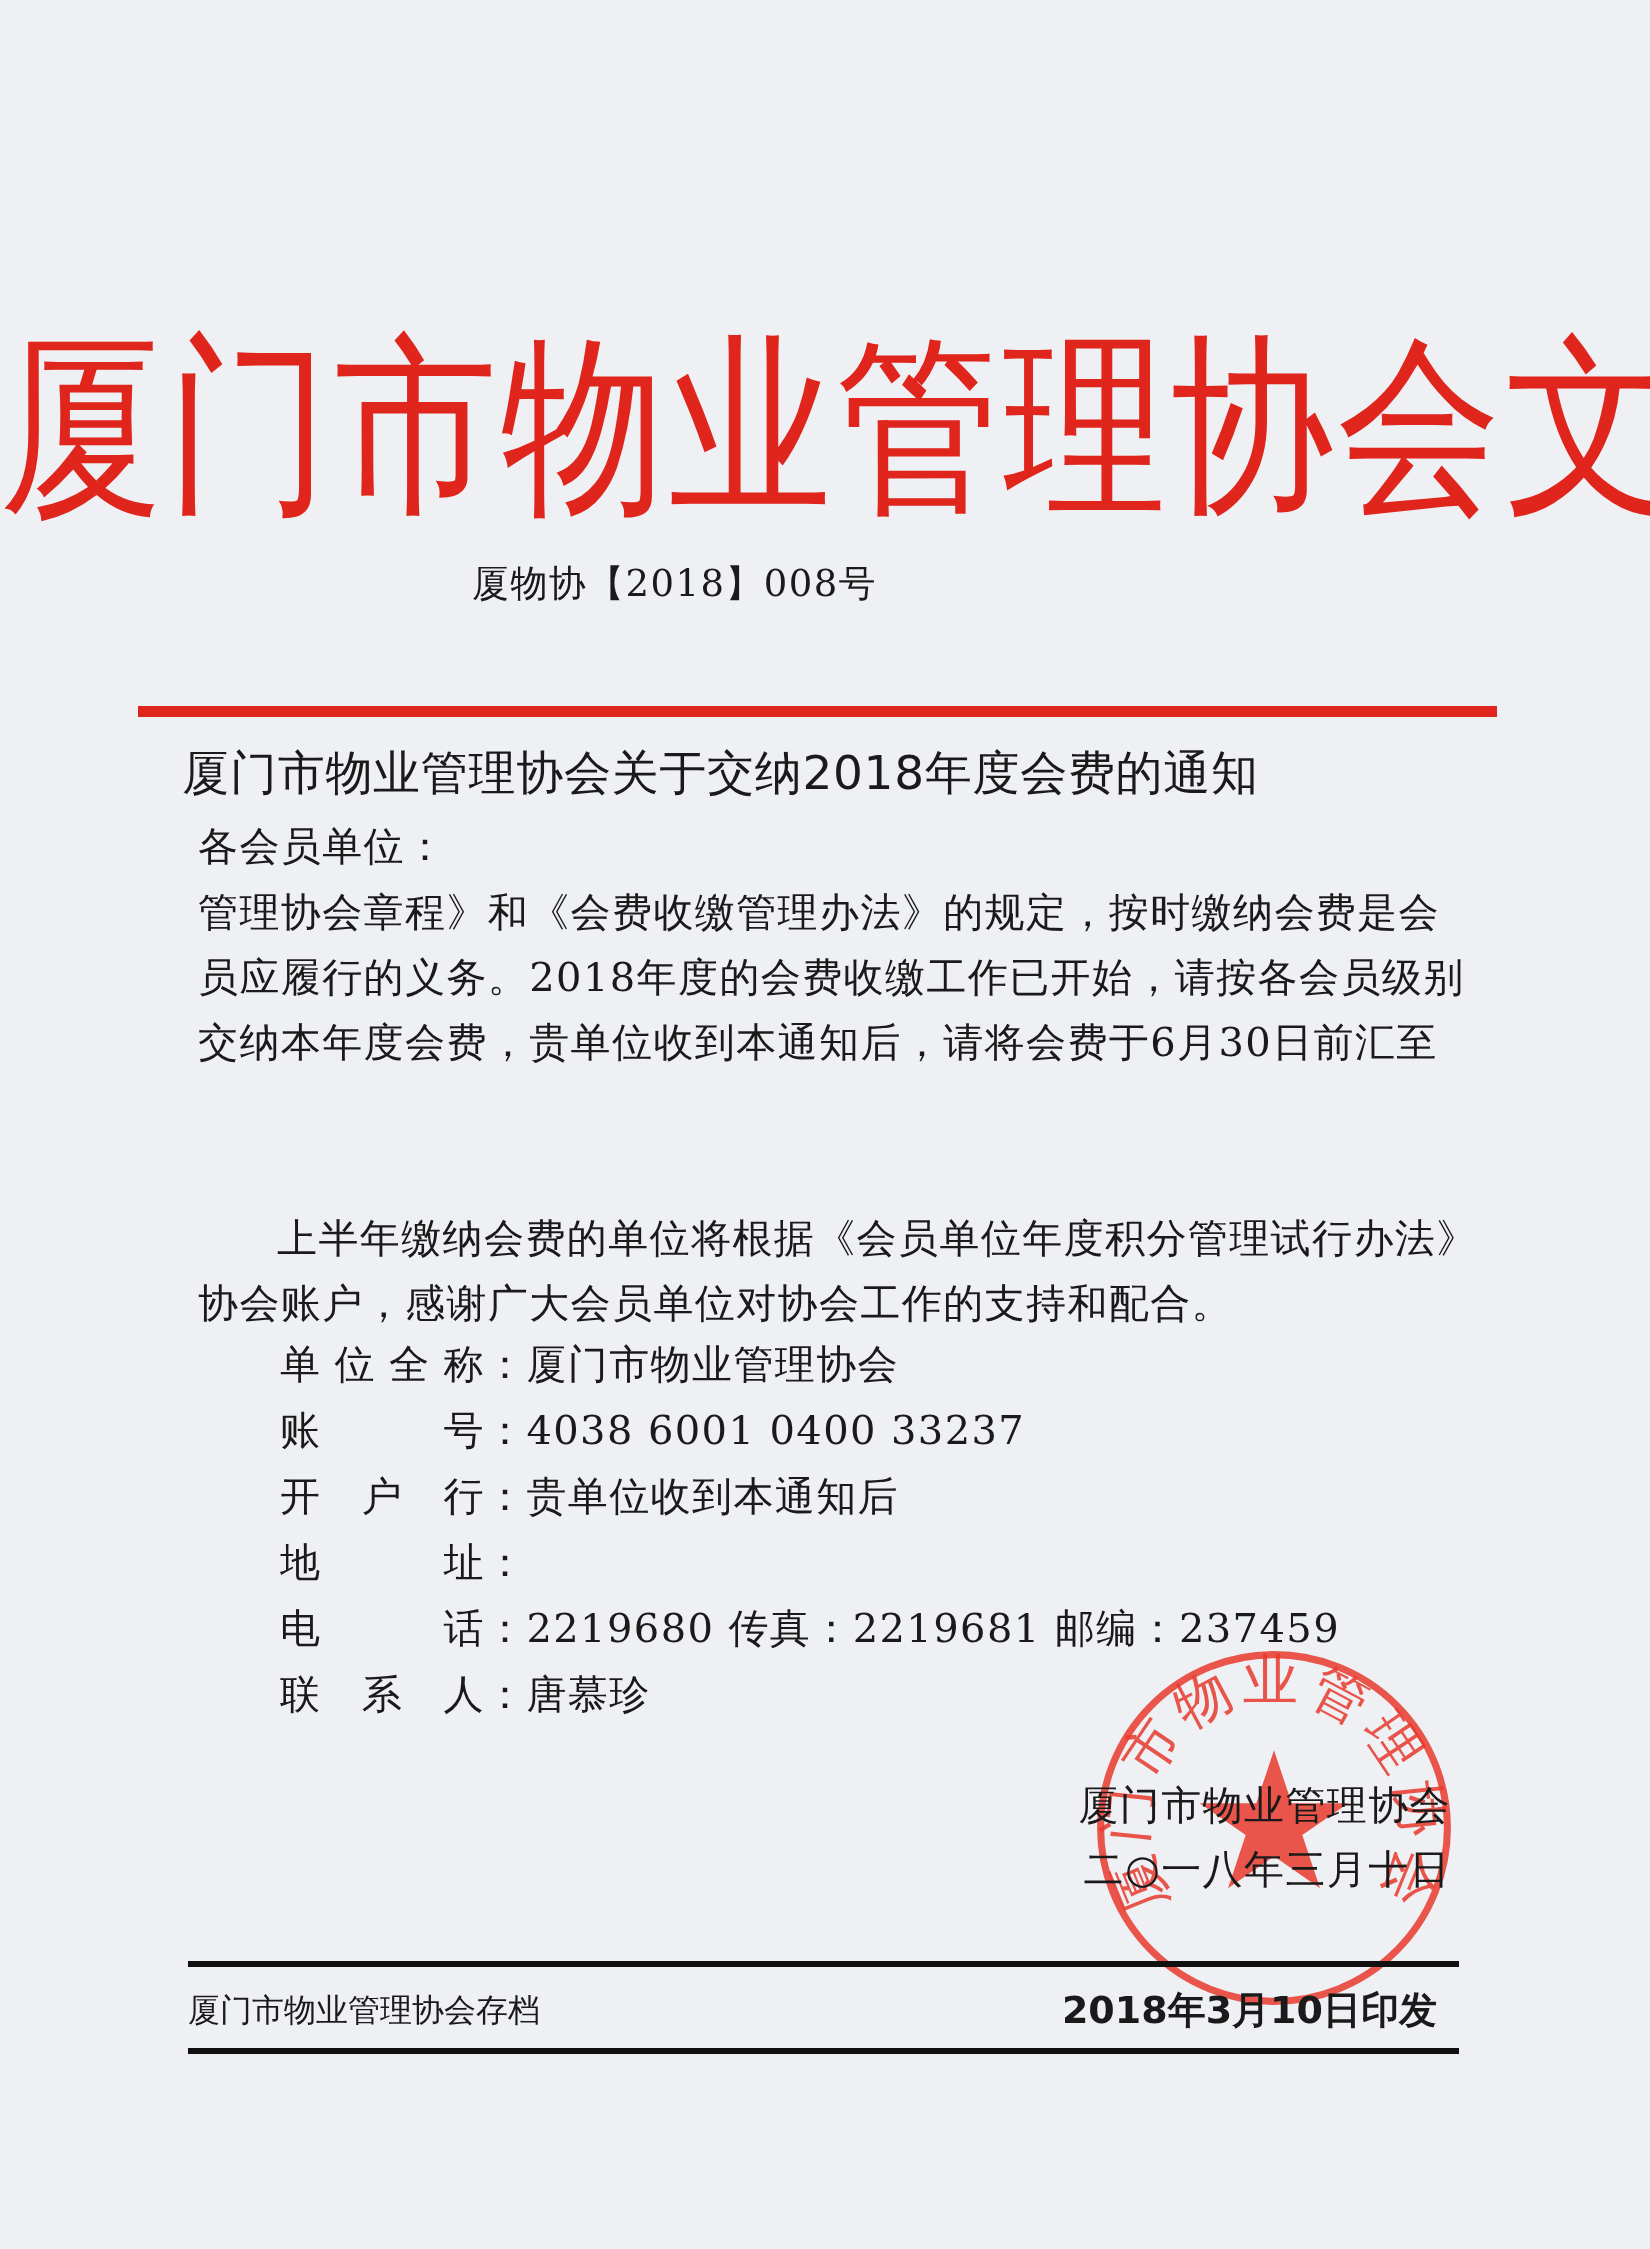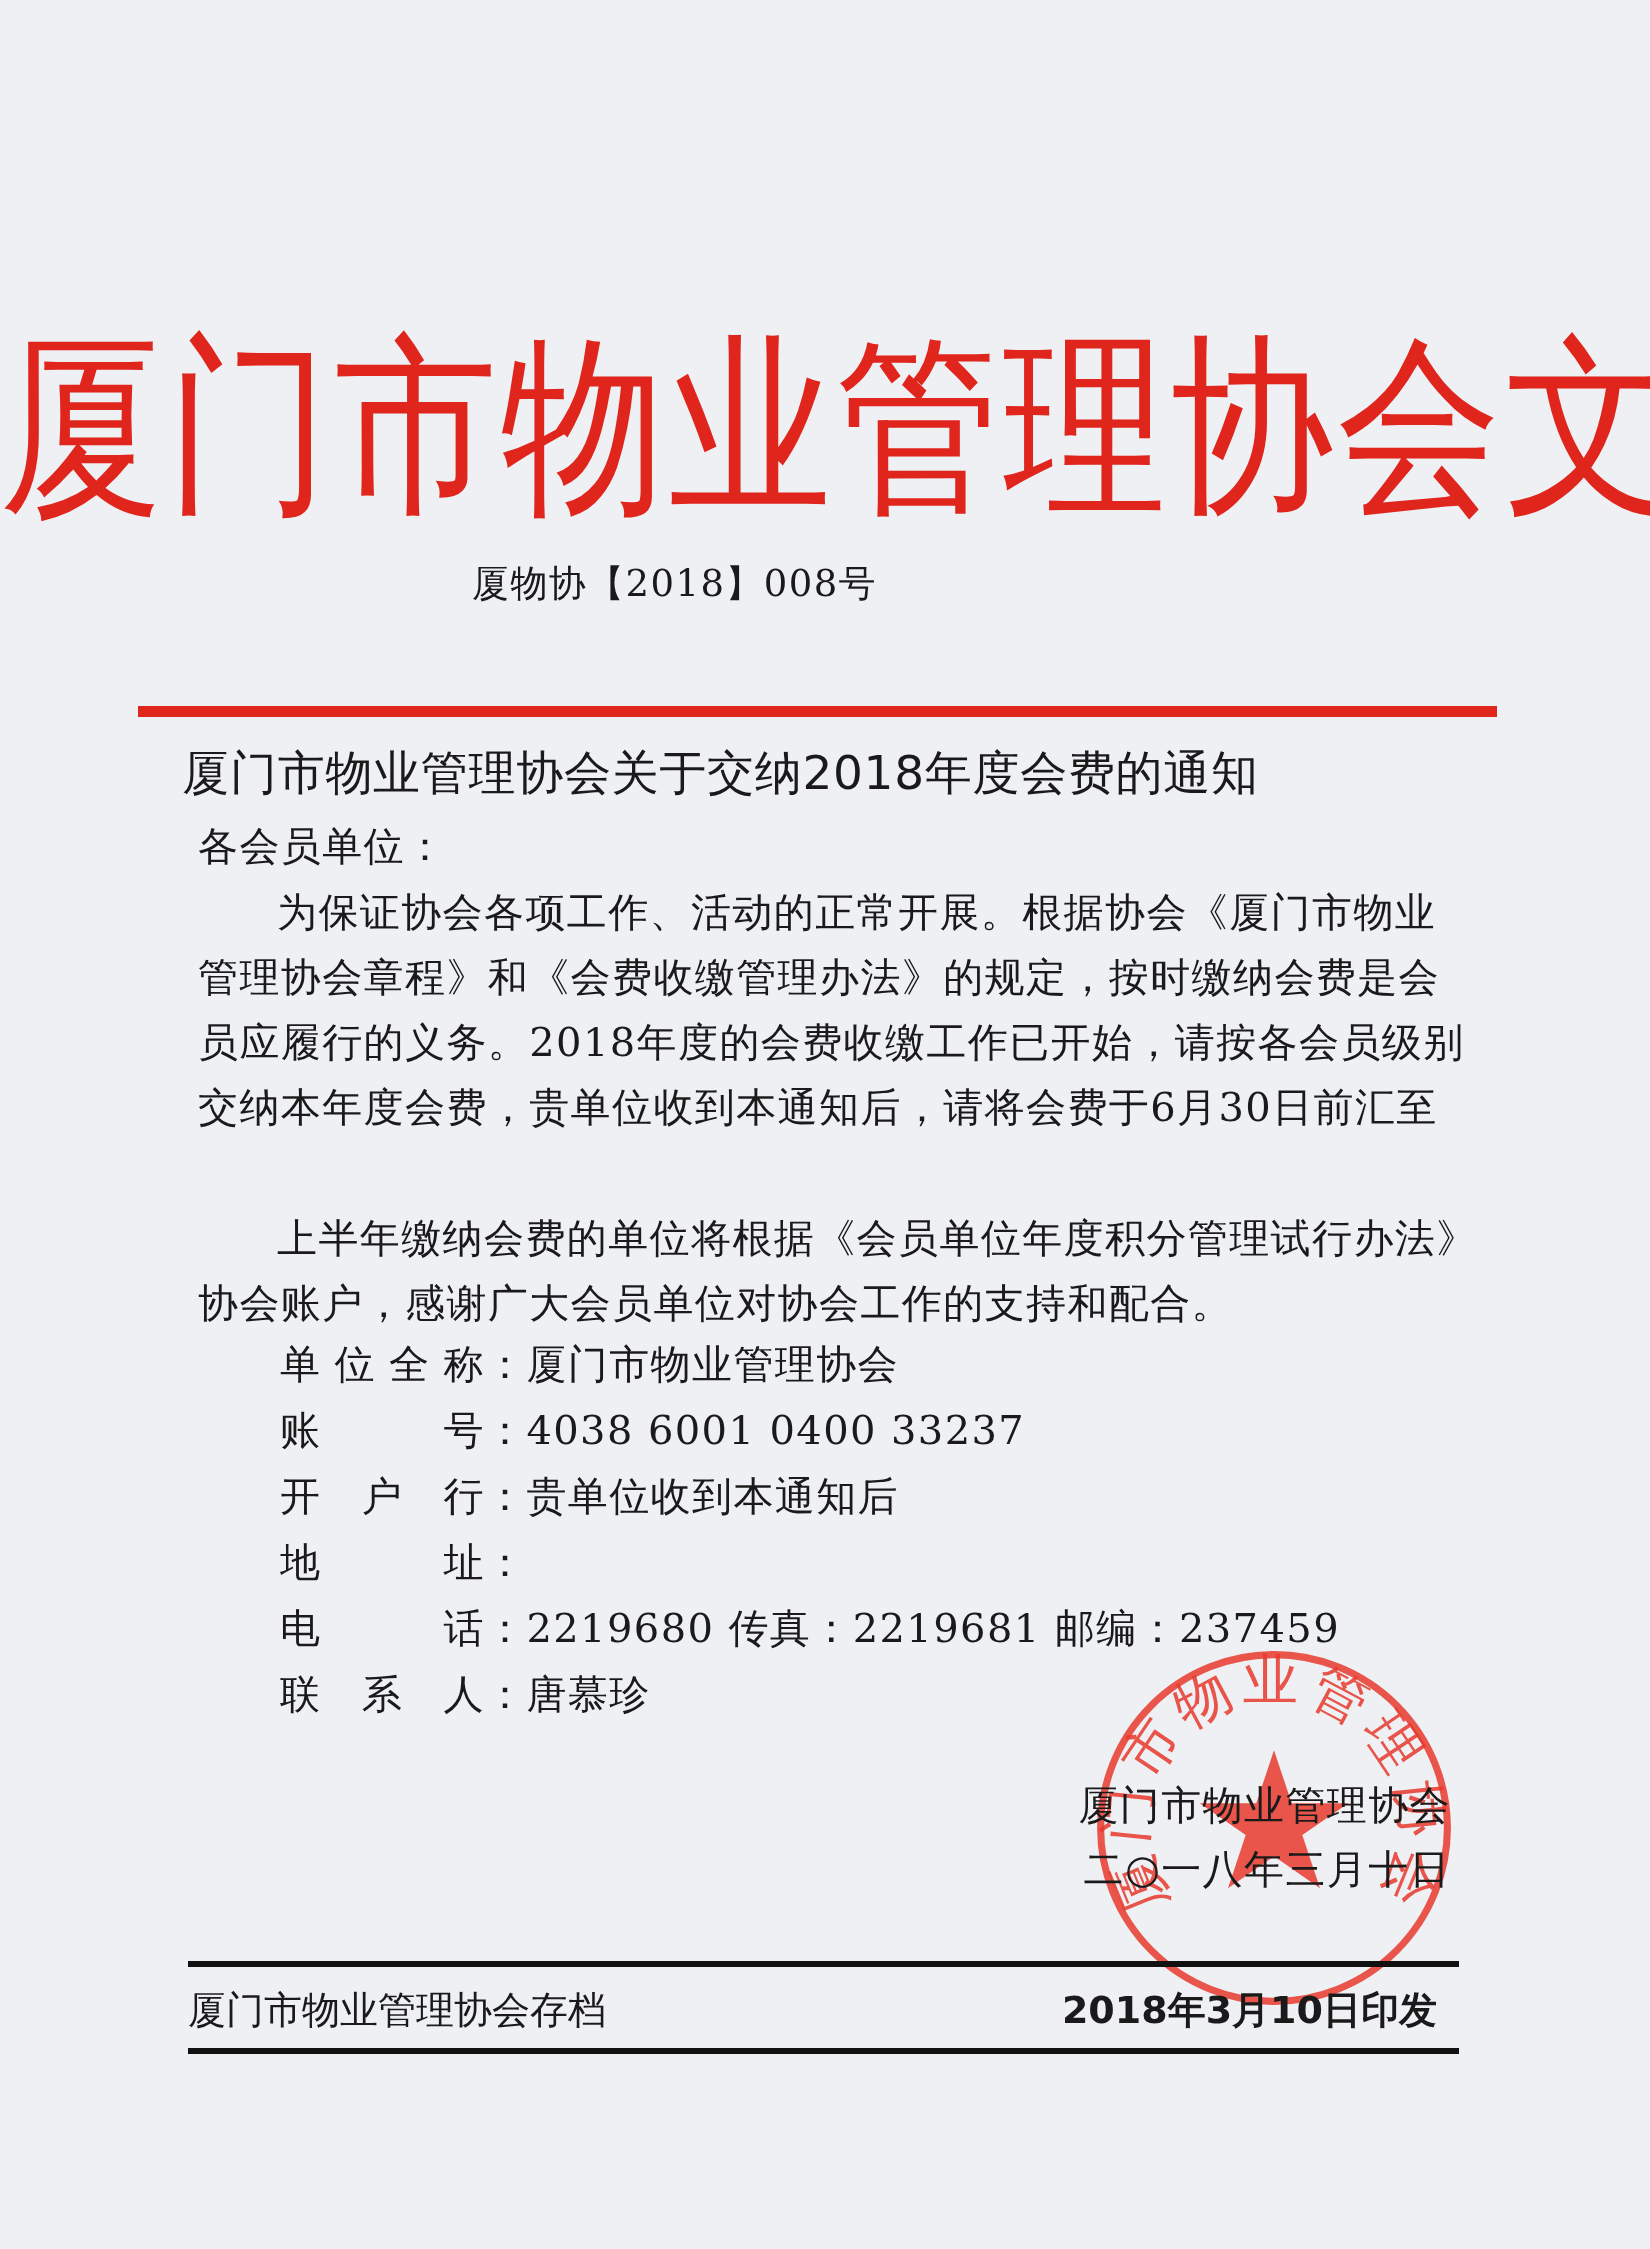--- a/index.html
+++ b/index.html
@@ -52,38 +52,37 @@
 
     .sig { left: 1055px; width: 396px; text-align: right; }
     .sig-org { top: 1773px; }
     .sig-date { top: 1837px; }
 
     .stamp { left: 1090px; top: 1644px; width: 368px; height: 368px; }
 
     .rule-black { left: 188px; width: 1271px; height: 5.7px; background: #111; }
     .rule-top { top: 1961px; }
     .rule-bottom { top: 2048px; }
-    .footer-left { left: 188px; top: 1982px; font-size: 38px; line-height: 57px; font-family: "DejaVu Sans", sans-serif; }
+    .footer-left { left: 188px; top: 1982px; font-size: 32px; line-height: 57px; font-family: "DejaVu Sans", sans-serif; }
     .footer-right { left: 991px; width: 446px; top: 1982px; text-align: right; font-size: 38px; line-height: 57px; font-family: "DejaVu Sans", sans-serif; font-weight: bold; }
   </style>
 </head>
 <body>
 
 <div class="abs masthead">厦门市物业管理协会文件</div>
 
 <div class="abs docnum">厦物协【2018】008号</div>
 
 <div class="abs red-rule"></div>
 
 <div class="abs title">厦门市物业管理协会关于交纳2018年度会费的通知</div>
 
 <div class="abs body-text salutation">各会员单位：</div>
 
 <div class="abs body-text para p1">
-  <span class="line indent">为保证协会各项工作、活动的正常开展。根据协会《厦门市物业</span>
   <span class="line">管理协会章程》和《会费收缴管理办法》的规定，按时缴纳会费是会</span>
   <span class="line">员应履行的义务。2018年度的会费收缴工作已开始，请按各会员级别</span>
   <span class="line">交纳本年度会费，贵单位收到本通知后，请将会费于6月30日前汇至</span>
 </div>
 
 <div class="abs body-text para p2">
   <span class="line indent">上半年缴纳会费的单位将根据《会员单位年度积分管理试行办法》</span>
   <span class="line">协会账户，感谢广大会员单位对协会工作的支持和配合。</span>
 </div>
 

